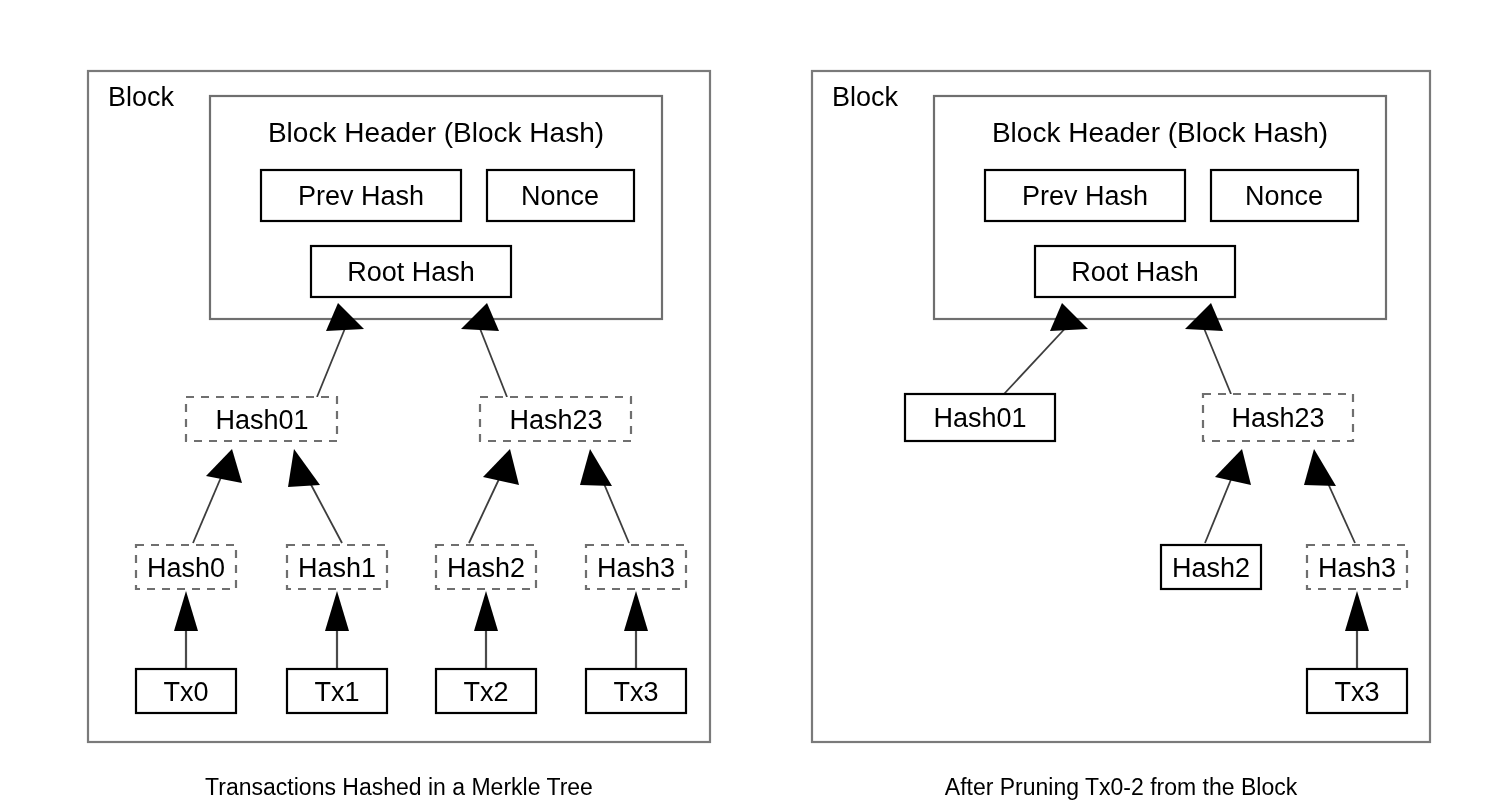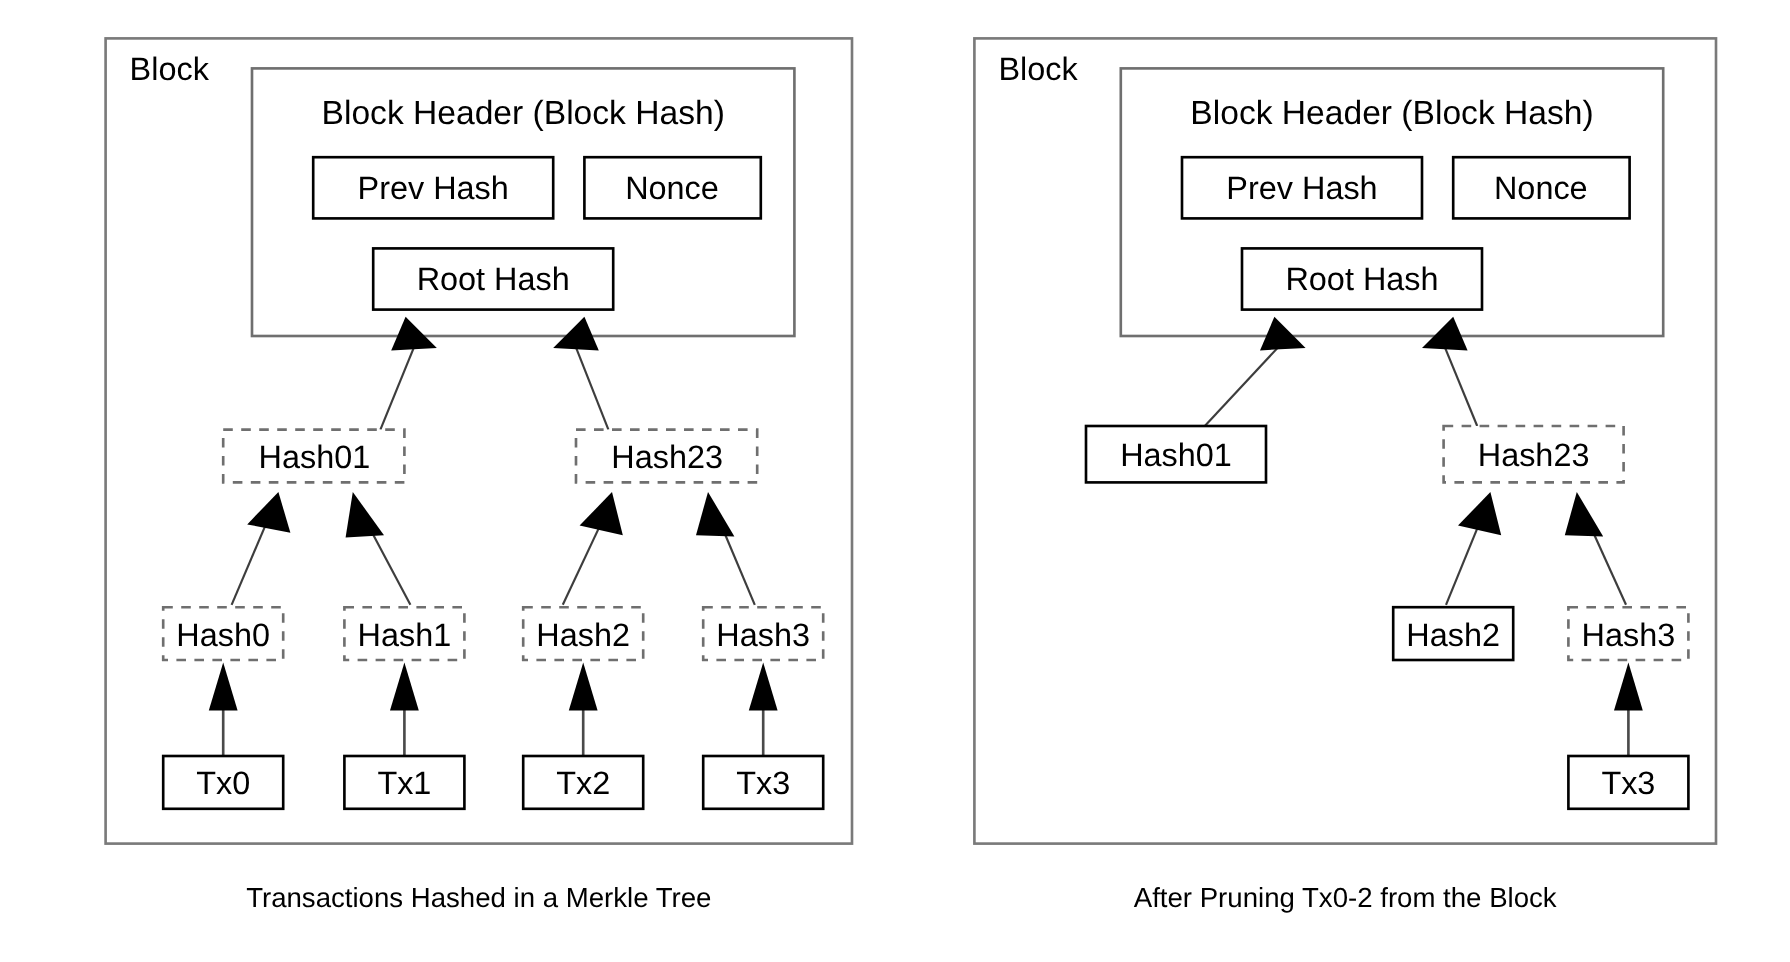--- a/index.html
+++ b/index.html
@@ -11,20 +11,21 @@
     width: 1492px;
     height: 802px;
     font-family: "Liberation Sans", sans-serif;
     color: #000000;
     overflow: hidden;
   }
   #diagram-root {
     position: relative;
     width: 1492px;
     height: 615px;
+    margin-top: 39px;
   }
   svg.diagram {
     display: block;
     width: 1492px;
     height: 802px;
   }
   text {
     font-family: "Liberation Sans", sans-serif;
     fill: #000000;
   }

